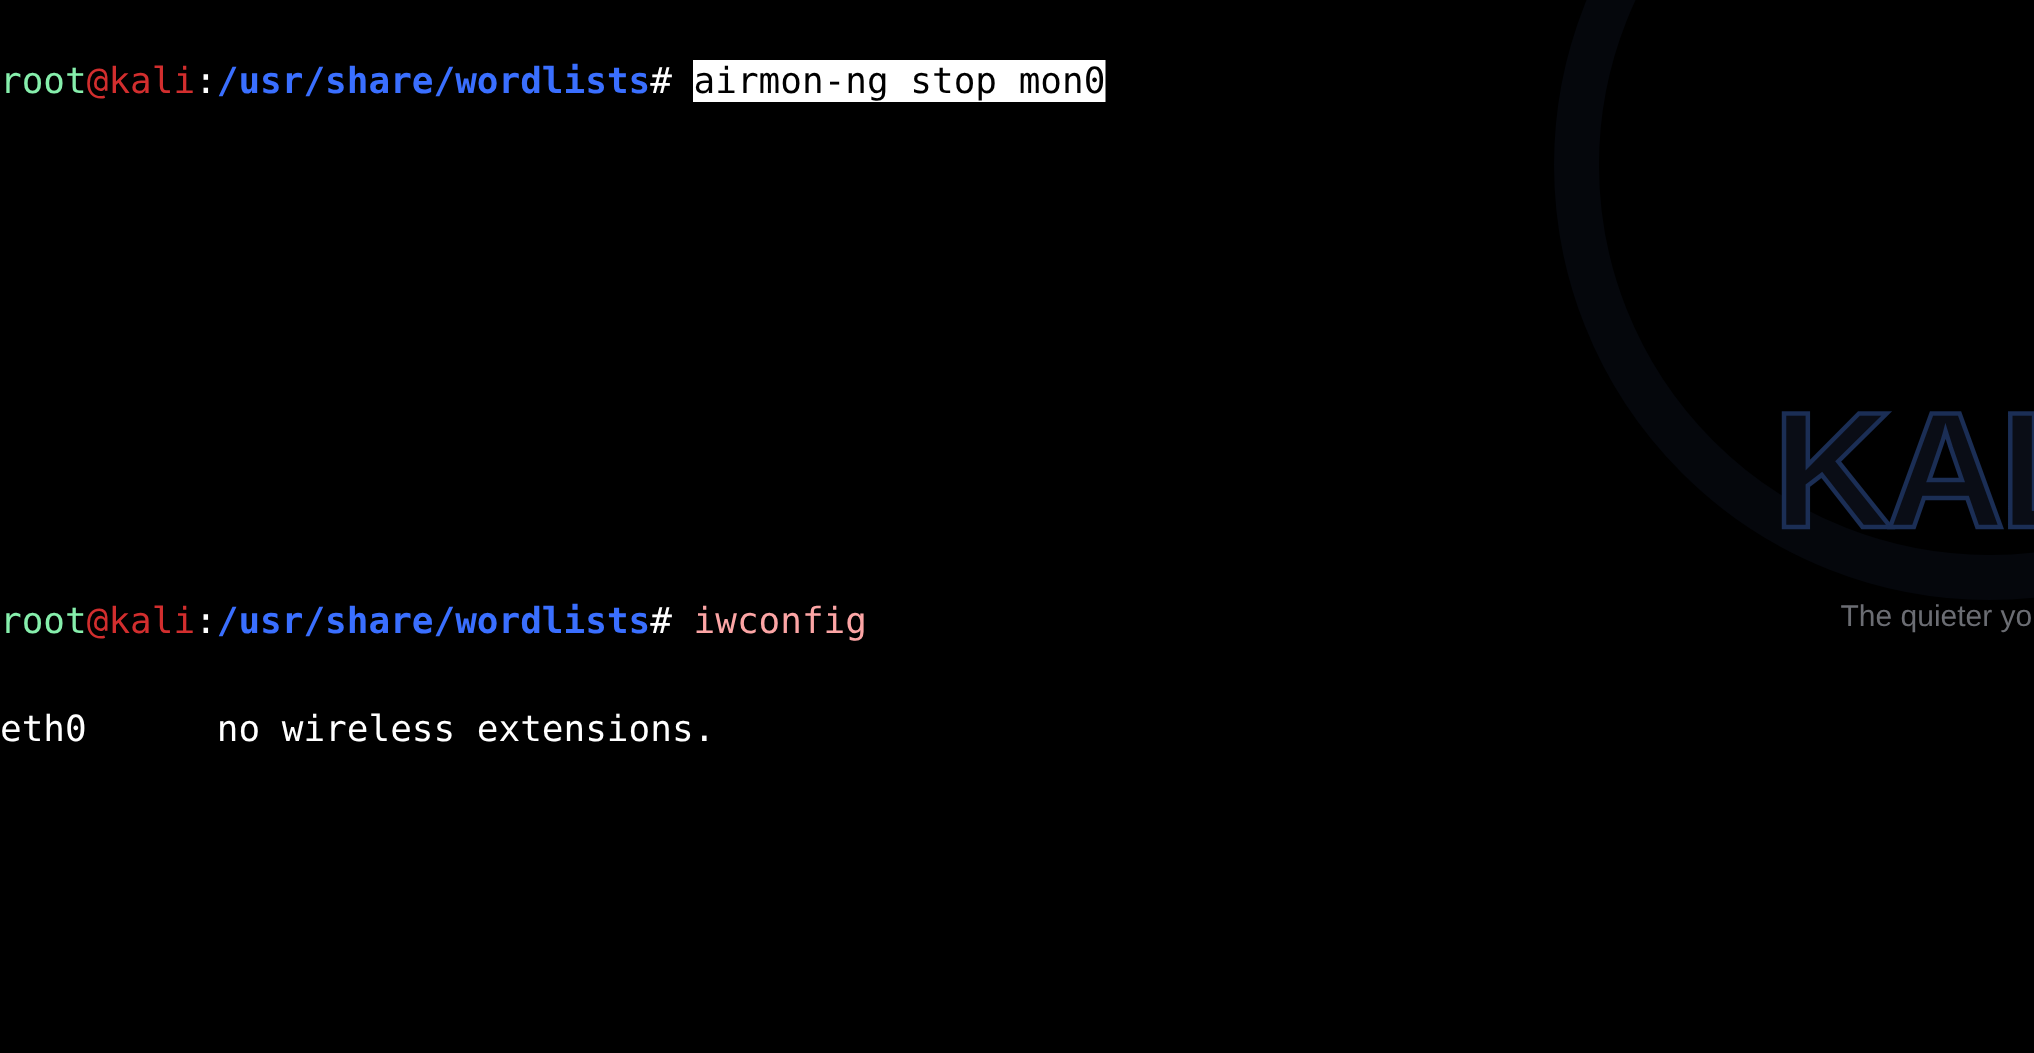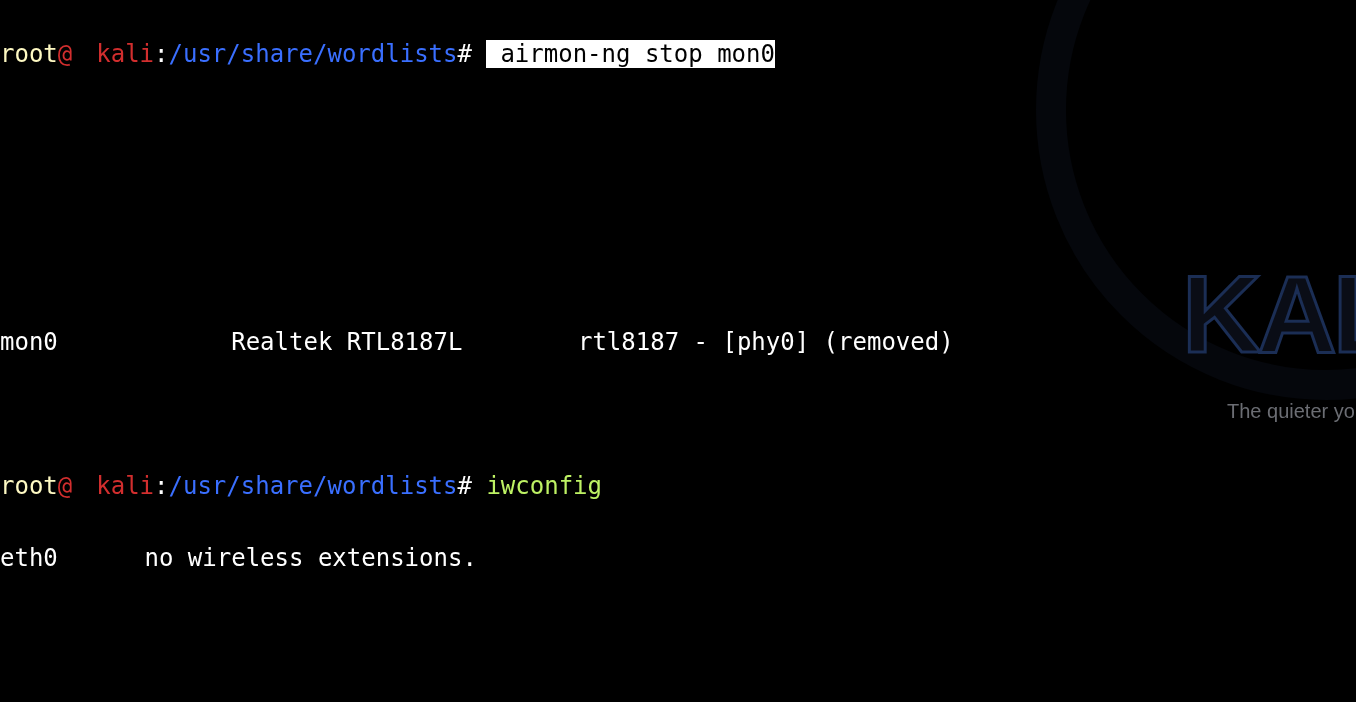--- a/index.html
+++ b/index.html
@@ -14,28 +14,28 @@
   .terminal {
     font-family: "DejaVu Sans Mono", "Liberation Mono", "Courier New", monospace;
     font-size: 24px;
     line-height: 36px;
     color: #ffffff;
     white-space: pre;
     padding: 0;
     position: relative;
     z-index: 2;
   }
-  .user { color: #fef9c3; font-weight: normal; }
+  .user { color: #86efac; font-weight: normal; }
   .at   { color: #d22e2e; font-weight: normal; }
-  .host { color: #d22e2e; font-weight: normal; padding-left: 24px; }
+  .host { color: #d22e2e; font-weight: normal; }
   .colon{ color: #ffffff; }
-  .path { color: #3a6fff; font-weight: normal; }
+  .path { color: #3a6fff; font-weight: bold; }
   .hash { color: #ffffff; }
-  .cmd  { color: #bef264; }
-  .hl   { background: #ffffff; color: #000000; padding-left: 14px; }
+  .cmd  { color: #fca5a5; }
+  .hl   { background: #ffffff; color: #000000; }
 
   
   .bg-logo {
     position: absolute;
     right: -40px;
     top: 250px;
     font-family: "Arial Black", Arial, sans-serif;
     font-size: 110px;
     font-weight: 900;
     color: #0a0d16;
@@ -71,21 +71,20 @@
 
 <div class="bg-circle"></div>
 <div class="bg-logo">KAL</div>
 <div class="bg-tagline">The quieter you</div>
 
 <div class="terminal">
 <div><span class="user">root</span><span class="at">@</span><span class="host">kali</span><span class="colon">:</span><span class="path">/usr/share/wordlists</span><span class="hash">#</span><span class="cmd"> </span><span class="hl">airmon-ng stop mon0</span></div>
 <div> </div>
 <div> </div>
 <div> </div>
-<div>mon0            Realtek RTL8187L        rtl8187 - [phy0] (removed)</div>
 <div> </div>
 <div><span class="user">root</span><span class="at">@</span><span class="host">kali</span><span class="colon">:</span><span class="path">/usr/share/wordlists</span><span class="hash">#</span><span class="cmd"> iwconfig</span></div>
 <div>eth0      no wireless extensions.</div>
 
 
 
 
 
 
 

